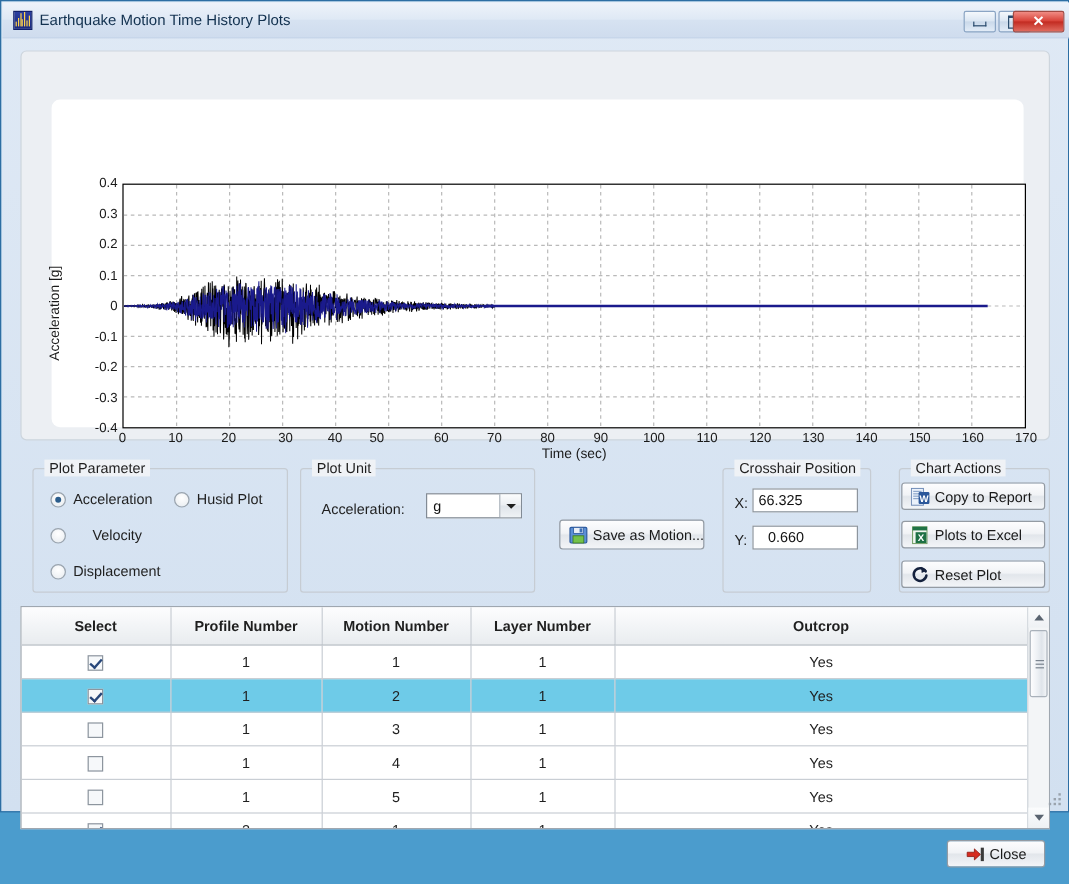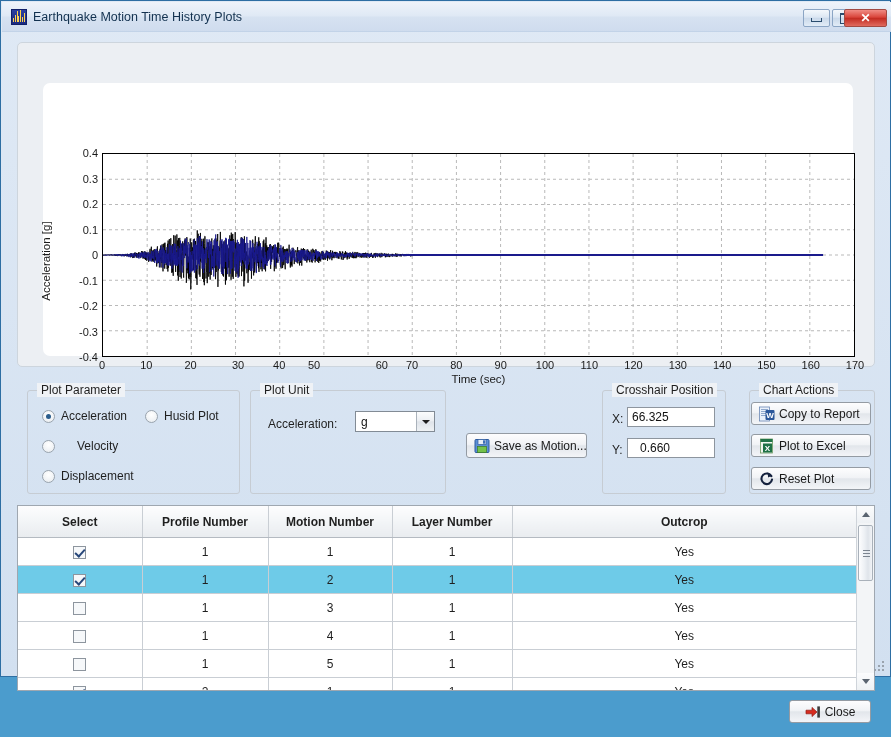--- a/index.html
+++ b/index.html
@@ -298,21 +298,21 @@
       </div>
     </div>
 
     <div id="xaxis-labels">
         <div class="xlabel" style="left: 0px;">0</div>
         <div class="xlabel" style="left: 44.2941px;">10</div>
         <div class="xlabel" style="left: 88.5882px;">20</div>
         <div class="xlabel" style="left: 136px;">30</div>
         <div class="xlabel" style="left: 177.176px;">40</div>
         <div class="xlabel" style="left: 212px;">50</div>
-        <div class="xlabel" style="left: 265.765px; margin-left: 14px;">60</div>
+        <div class="xlabel" style="left: 265.765px;">60</div>
         <div class="xlabel" style="left: 310.059px;">70</div>
         <div class="xlabel" style="left: 354.353px;">80</div>
         <div class="xlabel" style="left: 398.647px;">90</div>
         <div class="xlabel" style="left: 442.941px;">100</div>
         <div class="xlabel" style="left: 487.235px;">110</div>
         <div class="xlabel" style="left: 531.529px;">120</div>
         <div class="xlabel" style="left: 575.824px;">130</div>
         <div class="xlabel" style="left: 620.118px;">140</div>
         <div class="xlabel" style="left: 664.412px;">150</div>
         <div class="xlabel" style="left: 708.706px;">160</div>
@@ -394,21 +394,21 @@
 
   <div class="btn" id="btn-copy-excel">
     <span class="btn-icon">
       <svg width="16" height="16" viewBox="0 0 16 16">
         <rect x="1.5" y="1" width="12" height="14" fill="#f2f7f0" stroke="#6b9a5e" stroke-width="0.8"></rect>
         <rect x="1.5" y="1" width="12" height="3" fill="#217346"></rect>
         <rect x="4" y="5.5" width="9" height="9" fill="#1e7145"></rect>
         <text x="8.5" y="13" font-size="8" fill="#ffffff" text-anchor="middle" font-family="Liberation Sans, sans-serif" font-weight="bold">X</text>
       </svg>
     </span>
-    <span class="lbl">Plot to Excel</span>
+    <span class="lbl">Plots to Excel</span>
   </div>
 
   <div class="btn" id="btn-reset-plot">
     <span class="btn-icon">
       <svg width="16" height="16" viewBox="0 0 16 16">
         <path d="M12.4 5.2A5.3 5.3 0 1 0 13 8.6" fill="none" stroke="#14213d" stroke-width="2.1" stroke-linecap="round"></path>
         <path d="M8.6 1.2 L13.4 4.4 L9.1 6.4 Z" fill="#14213d"></path>
       </svg>
     </span>
     <span class="lbl">Reset Plot</span>

